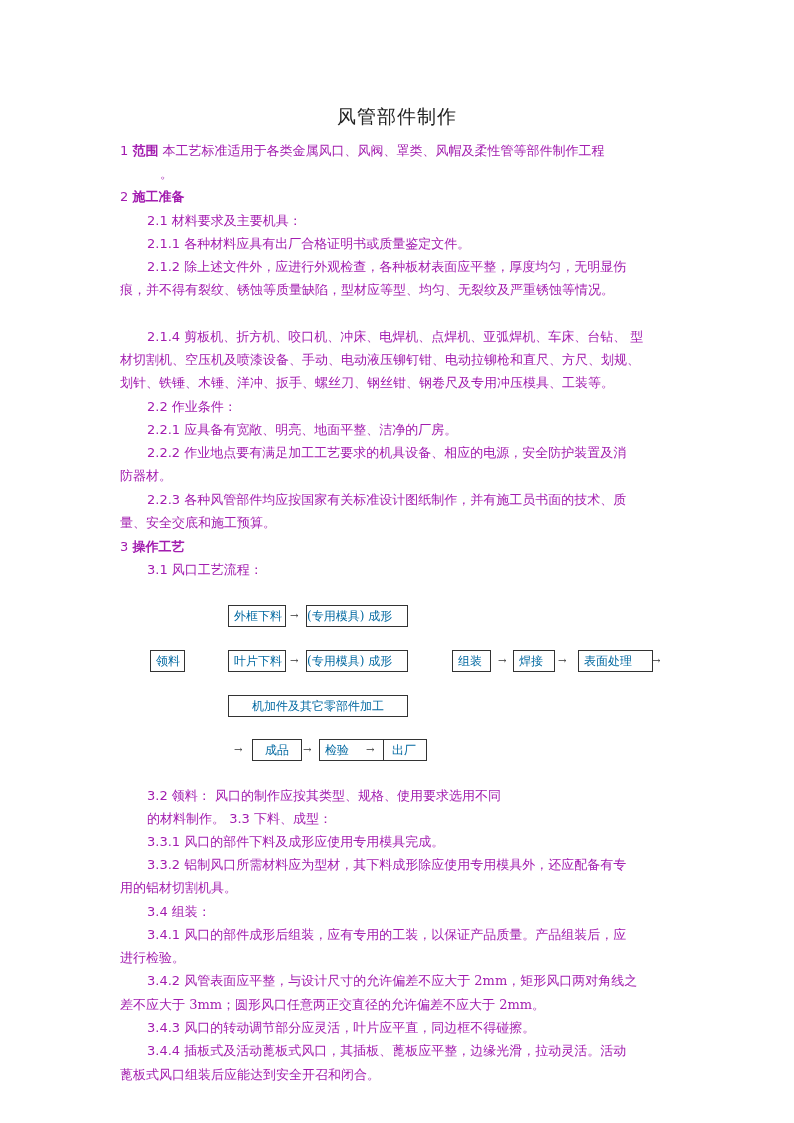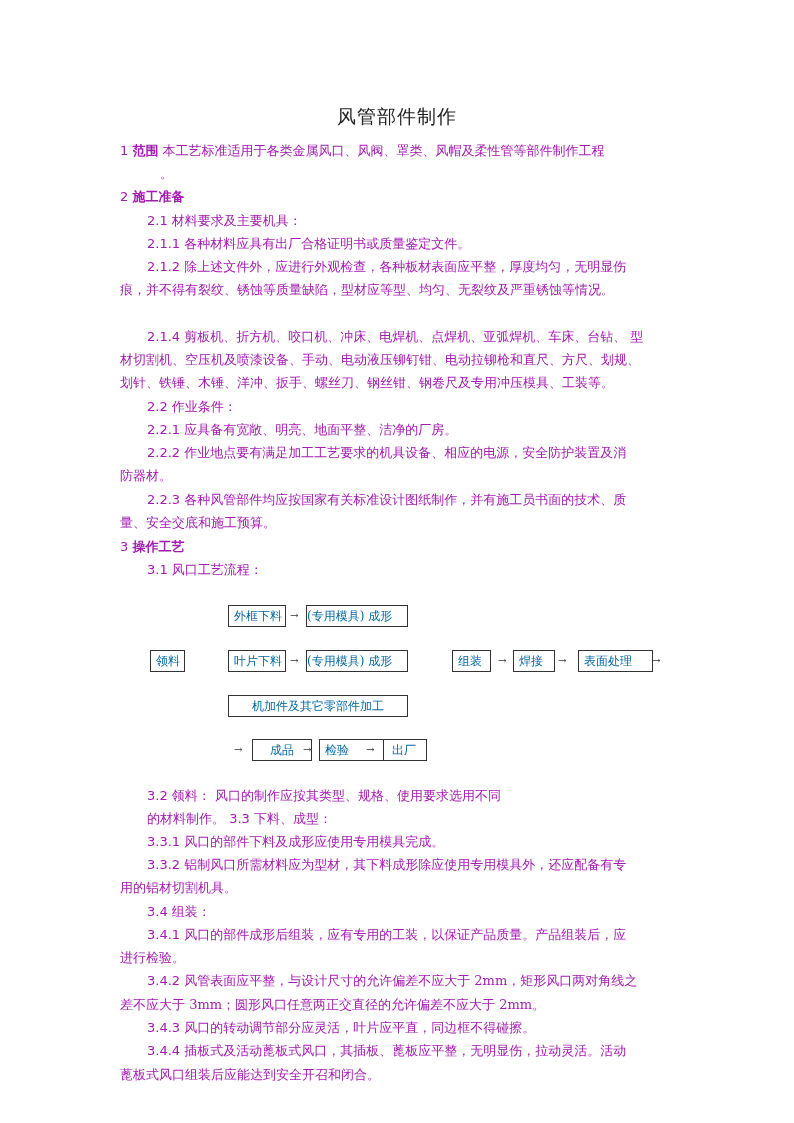--- a/index.html
+++ b/index.html
@@ -96,21 +96,21 @@
     <div class="box" style="left:452px; top:650px; width:39px;">组装</div>
     <div class="arrow" style="left:498px; top:655px;">→</div>
     <div class="box" style="left:513px; top:650px; width:42px;">焊接</div>
     <div class="arrow" style="left:558px; top:655px;">→</div>
     <div class="box" style="left:578px; top:650px; width:75px;">表面处理</div>
     <div class="arrow" style="left:652px; top:655px;">→</div>
 
     <div class="box" style="left:228px; top:695px; width:180px; text-align:center;">机加件及其它零部件加工</div>
 
     <div class="arrow" style="left:234px; top:744px;">→</div>
-    <div class="box" style="left:252px; top:739px; width:60px; text-align:center;">成品</div>
+    <div class="box" style="left:252px; top:739px; width:50px; text-align:center;">成品</div>
     <div class="arrow" style="left:303px; top:744px;">→</div>
     <div class="box" style="left:319px; top:739px; width:65px;">检验</div>
     <div class="arrow" style="left:366px; top:744px;">→</div>
     <div class="box" style="left:383px; top:739px; width:44px; padding-left:8px;">出厂</div>
   </div>
 
   <div class="line" style="left:147px; top:788px;">
     <span class="num">3.2</span>
     <span>领料：  风口的制作应按其类型、规格、使用要求选用不同</span>
   </div>
@@ -141,17 +141,17 @@
     <span class="num">3.4.2</span>
     <span>风管表面应平整，与设计尺寸的允许偏差不应大于 2mm，矩形风口两对角线之</span>
   </div>
   <div class="line" style="left:120px; top:997px;">差不应大于 3mm；圆形风口任意两正交直径的允许偏差不应大于 2mm。</div>
   <div class="line" style="left:147px; top:1020px;">
     <span class="num">3.4.3</span>
     <span>风口的转动调节部分应灵活，叶片应平直，同边框不得碰擦。</span>
   </div>
   <div class="line" style="left:147px; top:1043px;">
     <span class="num">3.4.4</span>
-    <span>插板式及活动蓖板式风口，其插板、蓖板应平整，无明显伤，拉动灵活。活动</span>
+    <span>插板式及活动蓖板式风口，其插板、蓖板应平整，边缘光滑，拉动灵活。活动</span>
   </div>
   <div class="line" style="left:120px; top:1067px;">蓖板式风口组装后应能达到安全开召和闭合。</div>
 
 </div>
 
 </body></html>

